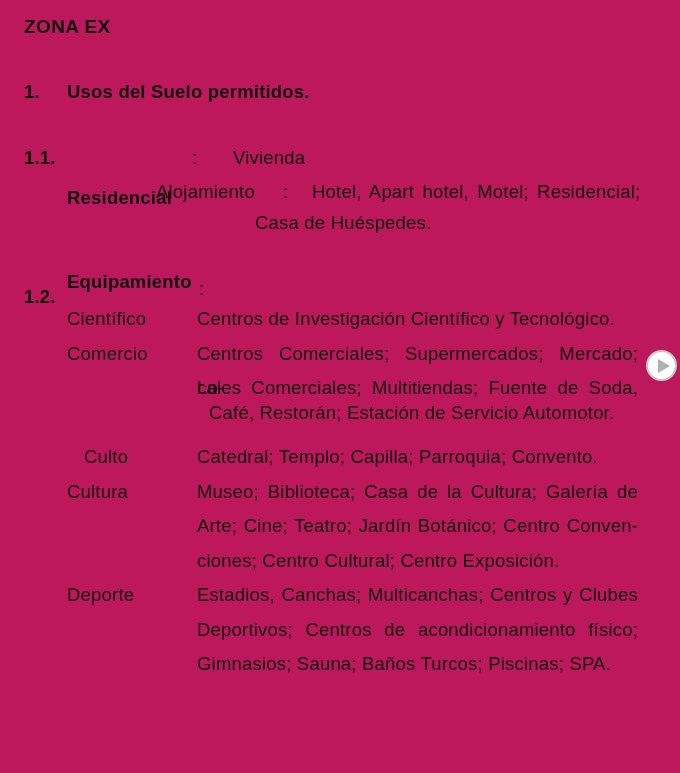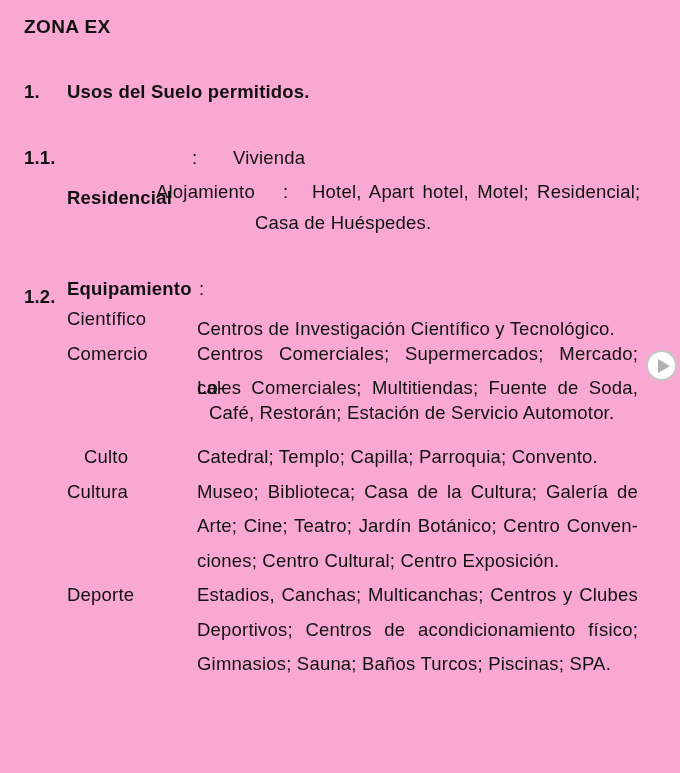--- a/index.html
+++ b/index.html
@@ -7,21 +7,21 @@
     width: 680px; height: 773px;
     background: #ffffff;
     font-family: "Liberation Sans", sans-serif;
     color: #111111;
     position: relative;
     overflow: hidden;
   }
   #page {
     position: relative;
     width: 680px; height: 773px;
-    background: #f9a8d4;
+    background: #be185d;
     letter-spacing: 0.2px;
   }
   .abs { position: absolute; }
   .t { font-size: 18.5px; line-height: 24px; white-space: nowrap; }
   .b { font-weight: bold; }
   .title { font-size: 19px; font-weight: bold; letter-spacing: 0.4px; }
 
   
   .dl {
     position: absolute;
@@ -83,30 +83,30 @@
   <div class="abs t b" style="left:67px; top:146px;margin-top:40px;">Residencial</div>
   <div class="abs t" style="left:192px; top:146px;">:</div>
   <div class="abs t" style="left:233px; top:146px;">Vivienda</div>
 
   <div class="abs t" style="left:156px; top:180px;">Alojamiento</div>
   <div class="abs t" style="left:283px; top:180px;">:</div>
   <div class="abs t" style="left:312px; top:180px; word-spacing:3px;">Hotel, Apart hotel, Motel; Residencial;</div>
   <div class="abs t" style="left:255px; top:211px;">Casa de Huéspedes.</div>
 
   <div class="abs t b" style="left:24px; top:277px;margin-top:8px;">1.2.</div>
-  <div class="abs t b" style="left:67px; top:277px;">Equipamiento</div>
+  <div class="abs t b" style="left:67px; top:270px;">Equipamiento</div>
   <div class="abs t" style="left:199px; top:277px;">:</div>
 
   <div class="eqlabel" style="top:302px;">Científico</div>
   <div class="eqlabel" style="top:336.5px;">Comercio</div>
   <div class="eqlabel" style="top:440px;margin-left:17px;">Culto</div>
   <div class="eqlabel" style="top:474.5px;">Cultura</div>
   <div class="eqlabel" style="top:578px;">Deporte</div>
 
-  <div class="dl" style="top:312px;">Centros de Investigación Científico y Tecnológico.</div>
+  <div class="dl" style="top:302px;">Centros de Investigación Científico y Tecnológico.</div>
   <div class="dl just" style="top:336.5px;">Centros Comerciales; Supermercados; Mercado; Lo-</div>
   <div class="dl just" style="top:371px;">cales Comerciales; Multitiendas; Fuente de Soda,</div>
   <div class="dl" style="top:396px;margin-left:12px;">Café, Restorán; Estación de Servicio Automotor.</div>
   <div class="dl" style="top:440px;">Catedral; Templo; Capilla; Parroquia; Convento.</div>
   <div class="dl just" style="top:474.5px;">Museo; Biblioteca; Casa de la Cultura; Galería de</div>
   <div class="dl just" style="top:509px;">Arte; Cine; Teatro; Jardín Botánico; Centro Conven-</div>
   <div class="dl" style="top:543.5px;">ciones; Centro Cultural; Centro Exposición.</div>
   <div class="dl just" style="top:578px;">Estadios, Canchas; Multicanchas; Centros y Clubes</div>
   <div class="dl just" style="top:613px;">Deportivos; Centros de acondicionamiento físico;</div>
   <div class="dl" style="top:647px;">Gimnasios; Sauna; Baños Turcos; Piscinas; SPA.</div>

